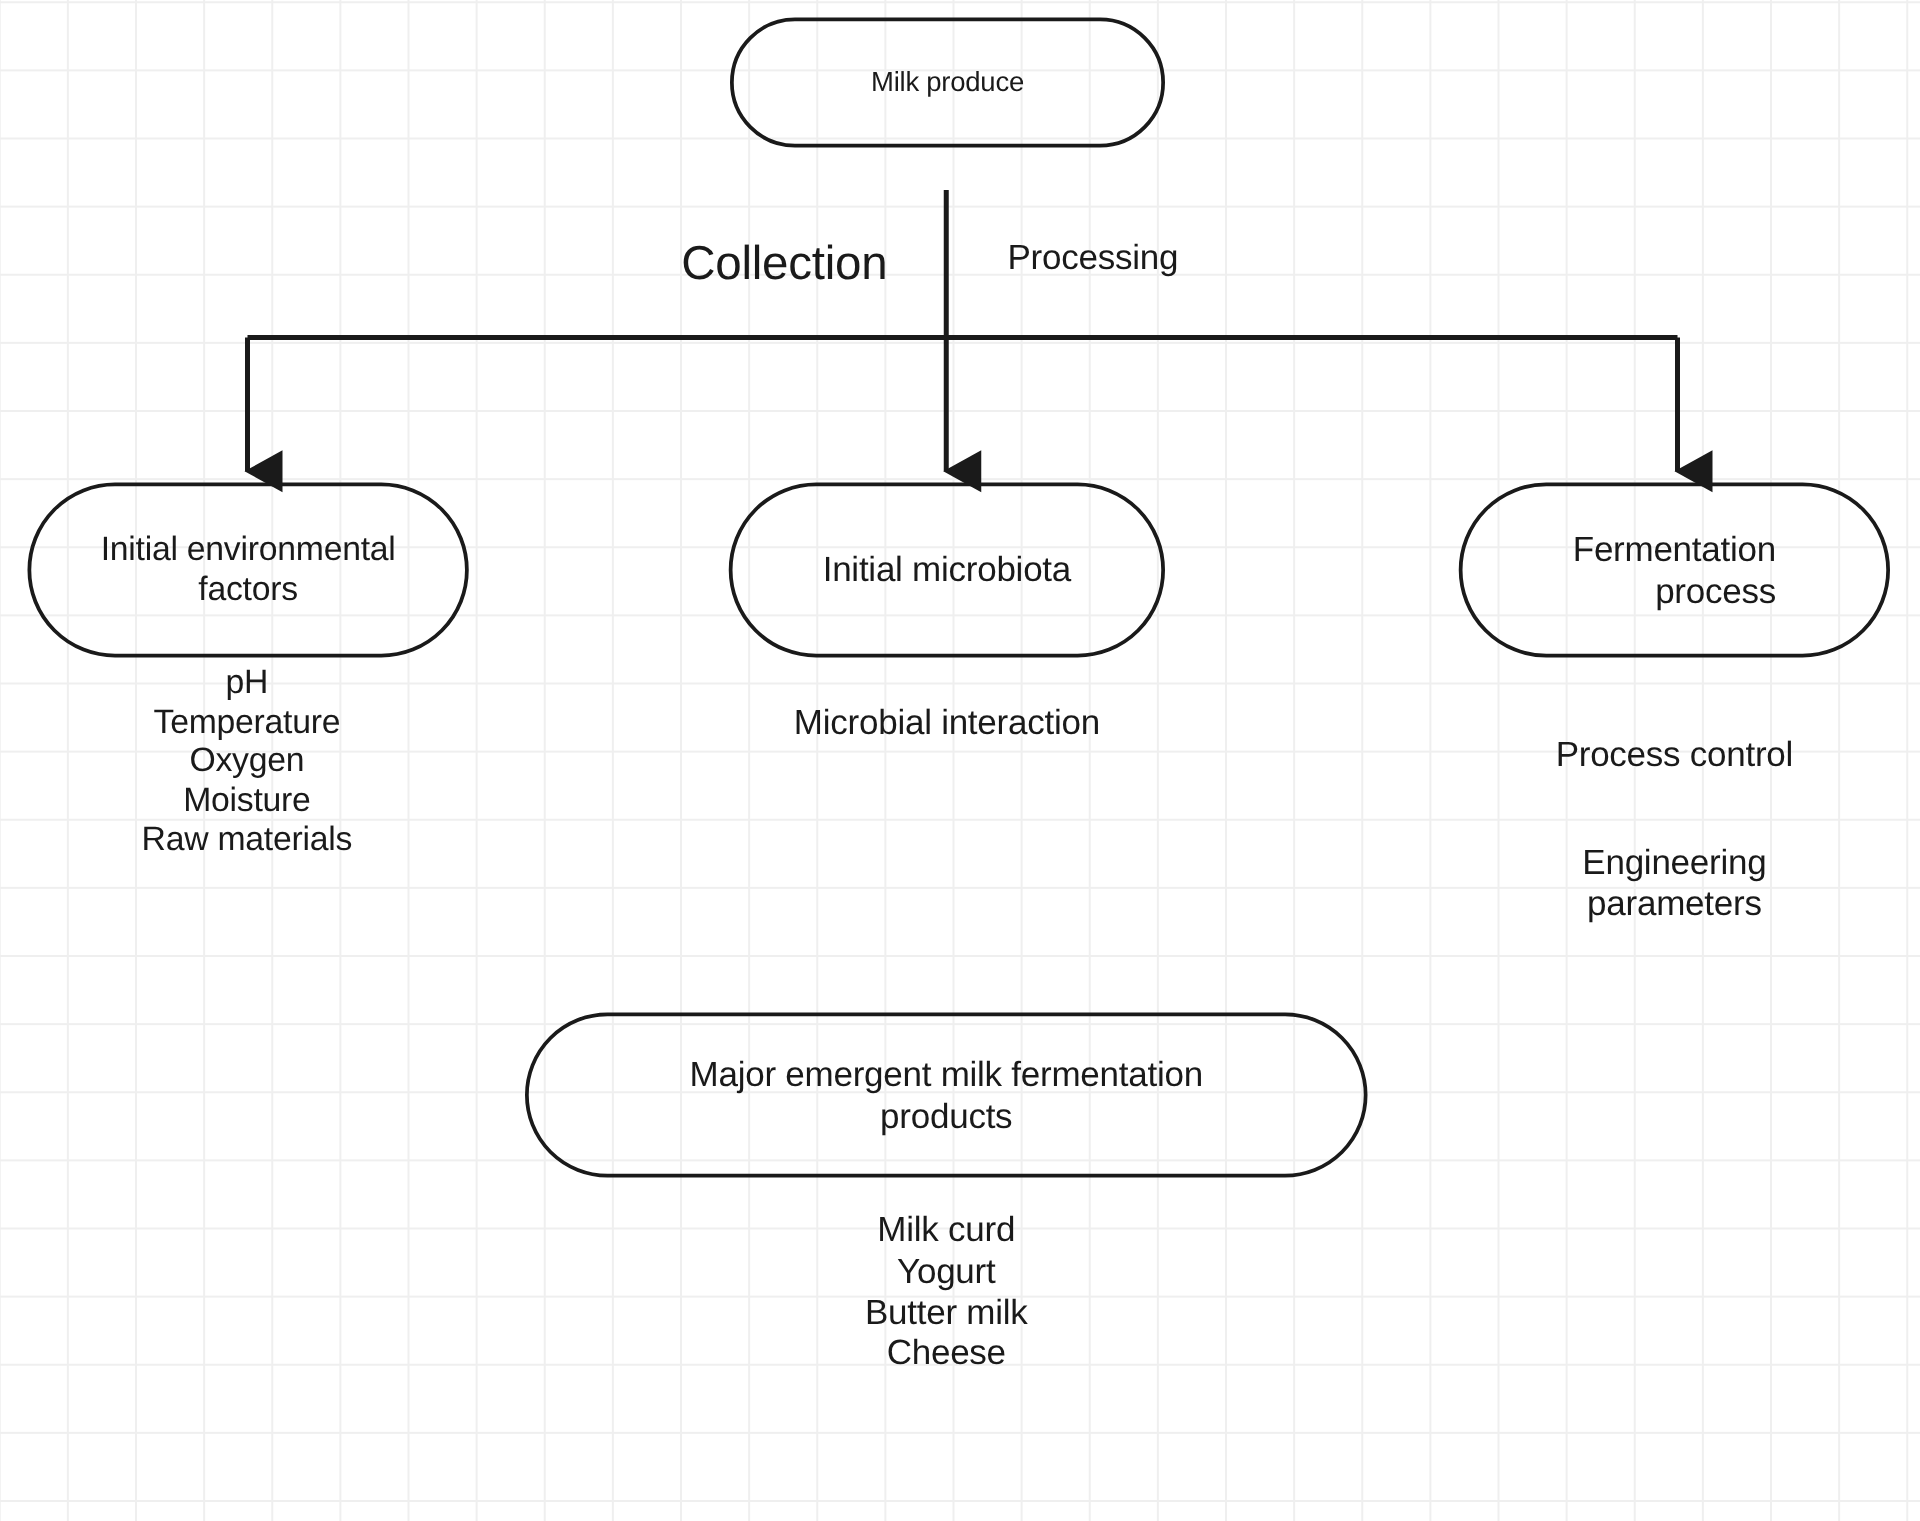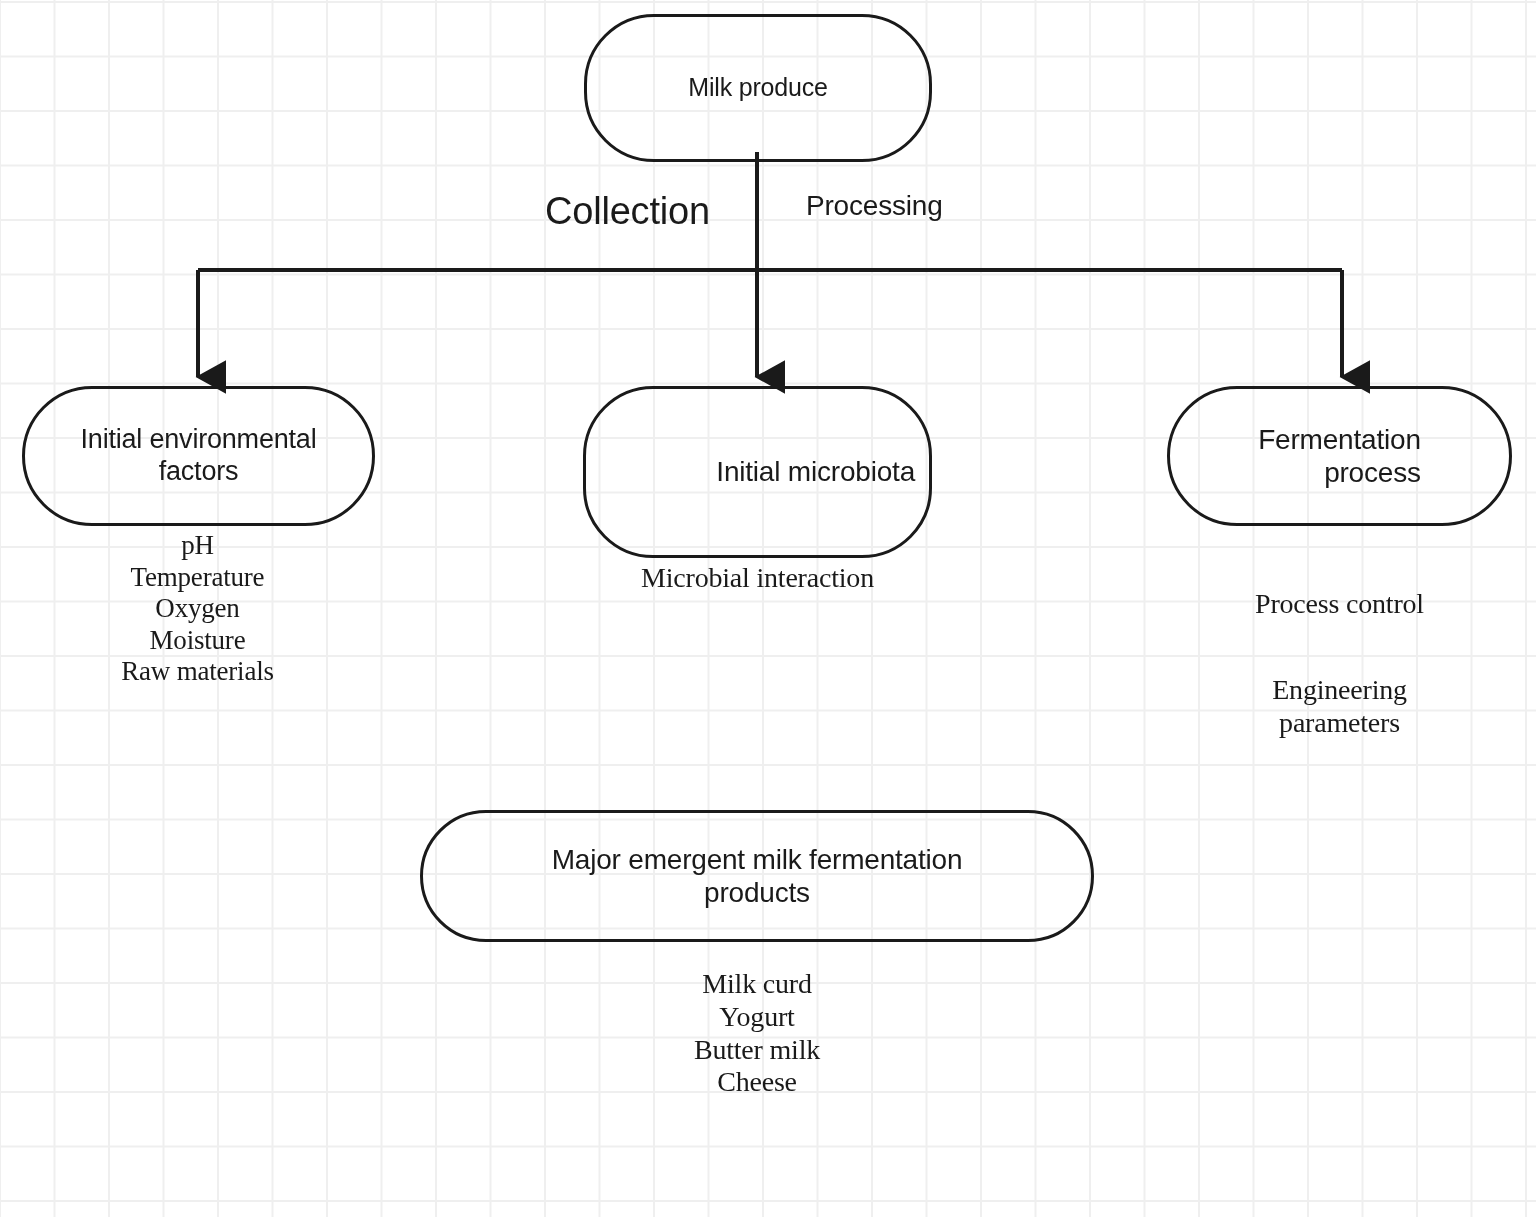--- a/index.html
+++ b/index.html
@@ -54,21 +54,20 @@
     line-height: 1;
   }
   .item-list {
     position: absolute;
     text-align: center;
     letter-spacing: -0.2px;
   }
   .item-list .item {
     white-space: pre-line;
     line-height: 1.17;
-    font-family: Liberation Serif, serif;
   }
 </style>
 </head>
 <body>
 
 <div id="canvas">
 
   <svg id="edges" viewBox="0 0 1536 1217" xmlns="http://www.w3.org/2000/svg">
     <defs>
       <marker id="arrowhead" markerWidth="9" markerHeight="9" refX="4.4" refY="7.6" orient="auto" markerUnits="strokeWidth">
@@ -78,42 +77,42 @@
 
     <path d="M 757 152 L 757 377" fill="none" stroke="#1a1a1a" stroke-width="4" marker-end="url(#arrowhead)"></path>
 
     <path d="M 198 270 L 1342 270" fill="none" stroke="#1a1a1a" stroke-width="4"></path>
 
     <path d="M 198 270 L 198 377" fill="none" stroke="#1a1a1a" stroke-width="4" marker-end="url(#arrowhead)"></path>
 
     <path d="M 1342 270 L 1342 377" fill="none" stroke="#1a1a1a" stroke-width="4" marker-end="url(#arrowhead)"></path>
   </svg>
 
-  <div class="node" style="left:584px; top:14px; width:348px; height:148px; border-radius:70px; font-size:25px;">
+  <div class="node" style="left:584px; top:14px; width:348px; height:104px; border-radius:70px; font-size:22px;">
     <span class="node-label">Milk produce</span>
   </div>
 
   <div class="edge-label" style="left:545px; top:192px; font-size:38px;">Collection</div>
 
   <div class="edge-label" style="left:806px; top:192px; font-size:28px;">Processing</div>
 
   <div class="node" style="left:22px; top:386px; width:353px; height:140px; border-radius:70px; font-size:27px;">
     <span class="node-label">Initial environmental
 factors</span>
   </div>
 
   <div class="item-list" style="left:35px; top:530px; width:325px; font-size:27px;">
     <div class="item">pH</div>
     <div class="item">Temperature</div>
     <div class="item">Oxygen</div>
     <div class="item">Moisture</div>
     <div class="item">Raw materials</div>
   </div>
 
-  <div class="node" style="left:583px; top:386px; width:349px; height:172px; border-radius:70px; font-size:28px;justify-content:flex-end;">
+  <div class="node" style="left:583px; top:386px; width:349px; height:140px; border-radius:70px; font-size:28px;">
     <span class="node-label">Initial microbiota</span>
   </div>
 
   <div class="item-list" style="left:583px; top:562px; width:349px; font-size:28px;">
     <div class="item">Microbial interaction</div>
   </div>
 
   <div class="node" style="left:1167px; top:386px; width:345px; height:140px; border-radius:70px; font-size:28px;text-align:right;">
     <span class="node-label">Fermentation
 process</span>

